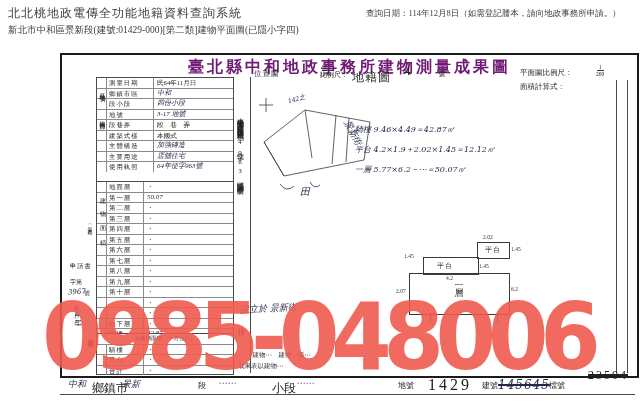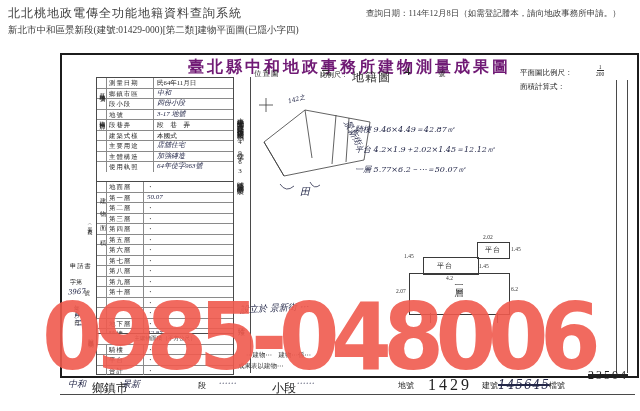--- a/index.html
+++ b/index.html
@@ -88,27 +88,27 @@
         <div class="flabel">段巷弄</div>
         <div class="fval">段　巷　弄</div>
       </div>
       <div class="frow">
         <div class="gcell"></div>
         <div class="flabel">建築式樣</div>
         <div class="fval">本國式</div>
       </div>
       <div class="frow">
         <div class="gcell"></div>
+        <div class="flabel">主體構造</div>
+        <div class="fval hwv">加強磚造</div>
+      </div>
+      <div class="frow">
+        <div class="gcell"></div>
         <div class="flabel">主要用途</div>
         <div class="fval hwv">店舖住宅</div>
-      </div>
-      <div class="frow">
-        <div class="gcell"></div>
-        <div class="flabel">主體構造</div>
-        <div class="fval hwv">加強磚造</div>
       </div>
       <div class="frow">
         <div class="gcell"></div>
         <div class="flabel">使用執照</div>
         <div class="fval hwv">64年使字963號</div>
       </div>
     </div>
   <div class="abs vtext" style="left:97.5px;top:88px;height:28px;font-size:5.8px;">基地地號</div>
   <div class="abs vtext" style="left:97.5px;top:116px;height:28px;font-size:5.8px;">建物門牌</div>
 

